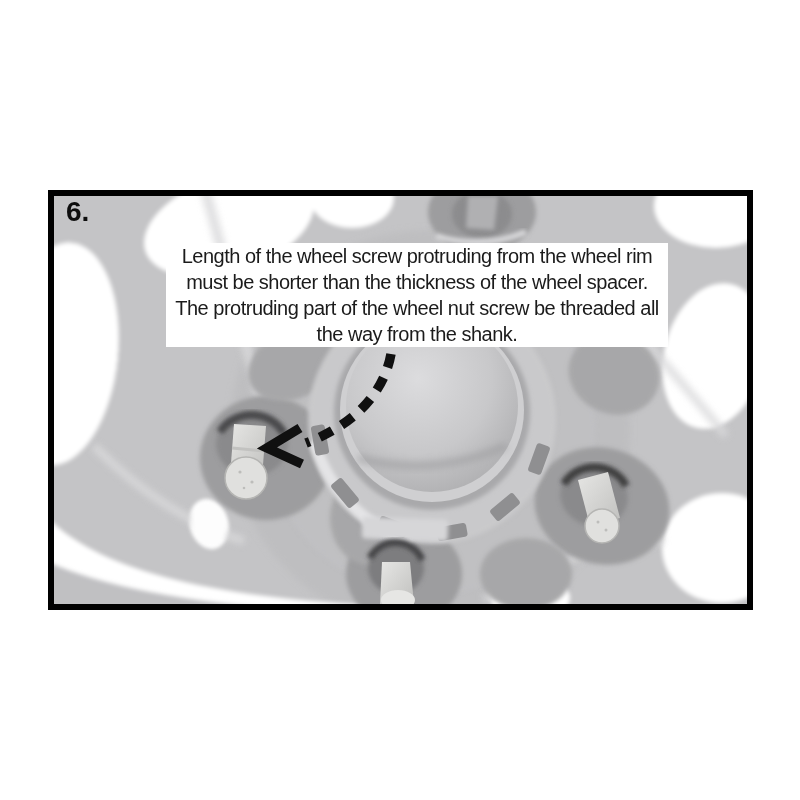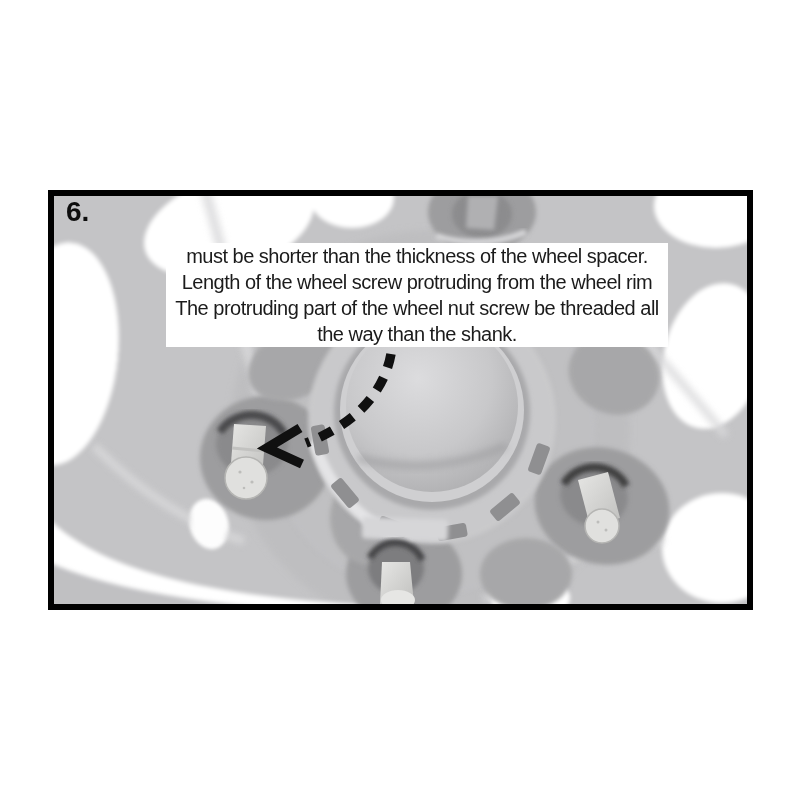--- a/index.html
+++ b/index.html
@@ -133,20 +133,20 @@
 
       <g stroke="#101010" fill="none">
         <path d="M 337,158 C 330,196 302,228 252,247" stroke-width="9.5" stroke-dasharray="14 11"></path>
         <path d="M 246,232 L 213,252 L 248,268" stroke-width="9.5" stroke-linejoin="miter"></path>
       </g>
     </svg>
 
     <div class="step">6.</div>
 
     <div class="overlay">
+      <div class="line">Length of the wheel screw protruding from the wheel rim</div>
       <div class="line">must be shorter than the thickness of the wheel spacer.</div>
-      <div class="line">Length of the wheel screw protruding from the wheel rim</div>
       <div class="line">The protruding part of the wheel nut screw be threaded all</div>
-      <div class="line">the way than the shank.</div>
+      <div class="line">the way from the shank.</div>
     </div>
 
   </div>
 </div>
 
 </body></html>

